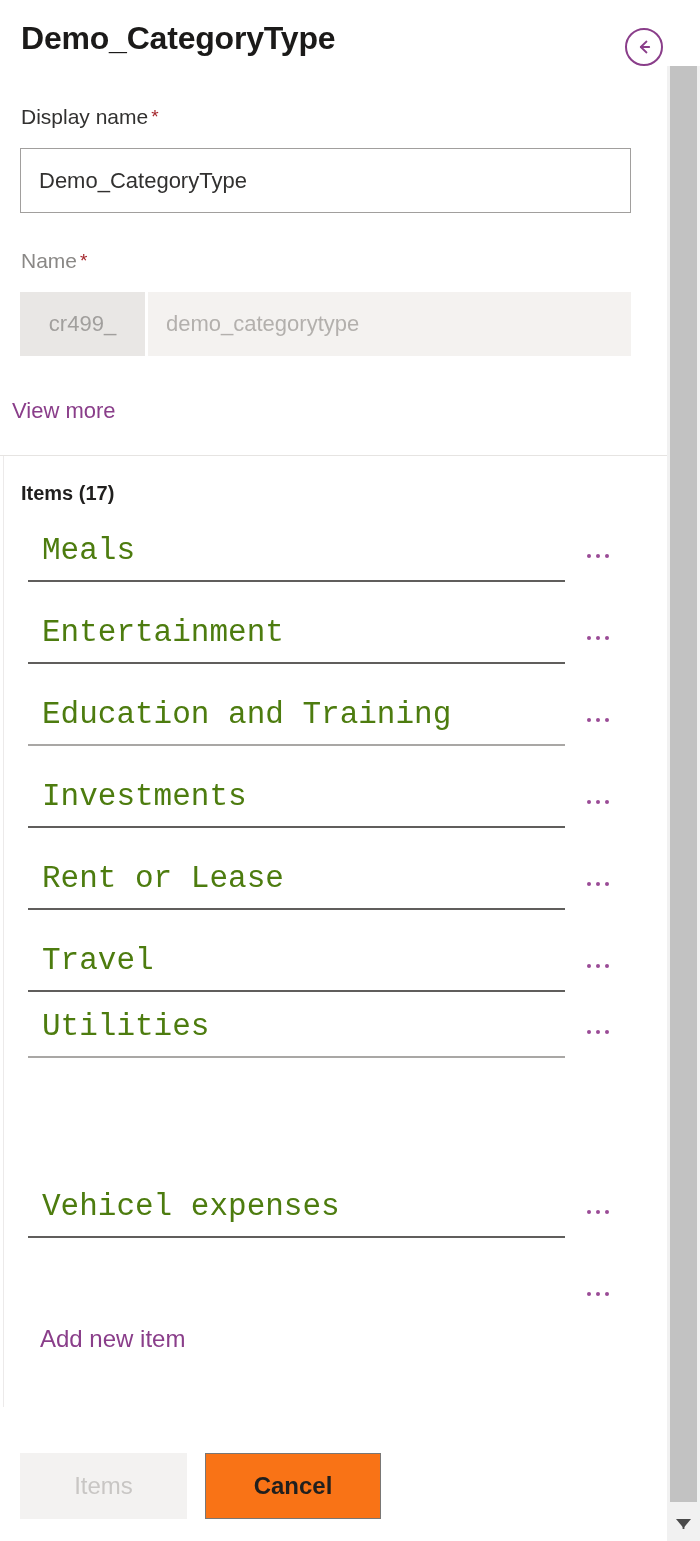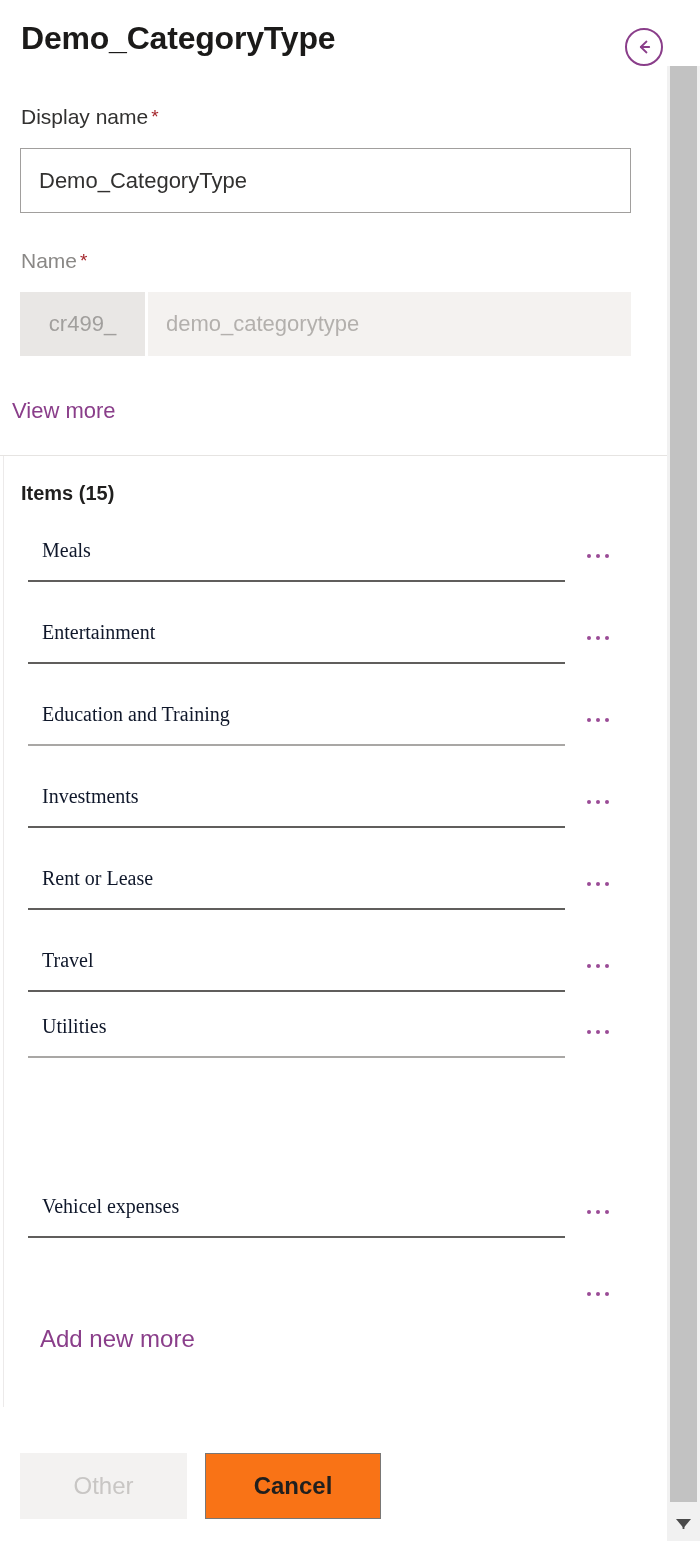--- a/index.html
+++ b/index.html
@@ -174,23 +174,23 @@
   }
   .item-input {
     position: absolute;
     left: 28px;
     top: 8px;
     width: 537px;
     height: 56px;
     border: none;
     border-bottom: 2px solid #605e5c;
     background: transparent;
-    font-family: Liberation Serif, serif;
-    font-size: 20px;
-    color: #0f172a;
+    font-family: Liberation Mono, monospace;
+    font-size: 31px;
+    color: #4d7c0f;
     padding: 0 14px 6px 14px;
     outline: none;
   }
   .item-input.light { border-bottom: 2px solid #a9a7a5; }
   .item-menu {
     position: absolute;
     left: 576px;
     top: 22px;
     width: 44px;
     height: 32px;
@@ -326,21 +326,21 @@
     <input class="name-value" type="text" disabled="" value="demo_categorytype" style="">
   </div>
 
   <a class="link" style="left:12px; top:398px;">View more</a>
 
   <div class="divider" style="top:455px;"></div>
 
   <div class="items-section">
     <div class="items-left-rule"></div>
 
-    <div class="items-heading">Items (15)</div>
+    <div class="items-heading">Items (17)</div>
 
     <div class="item-row" style="top:62px;">
       <input class="item-input" type="text" value="Meals" style="">
       <button class="item-menu">
         <i></i>
           <i></i>
           <i></i>
       </button>
     </div>
 
@@ -409,27 +409,27 @@
     </div>
 
     <div class="item-row" style="top:800px;">
       <button class="item-menu">
         <i></i>
           <i></i>
           <i></i>
       </button>
     </div>
 
-    <a class="add-link">Add new more</a>
+    <a class="add-link">Add new item</a>
   </div>
 
   <div class="divider" style="top:1407px;"></div>
 
   <div class="footer">
-    <button class="btn btn-save" disabled="">Other</button>
+    <button class="btn btn-save" disabled="">Items</button>
     <button class="btn btn-cancel">Cancel</button>
   </div>
 
 </div>
 
 <div class="scrollbar">
   <div class="sb-top-gap"></div>
   <div class="sb-thumb"></div>
   <div class="sb-arrow-down">
     <span>

